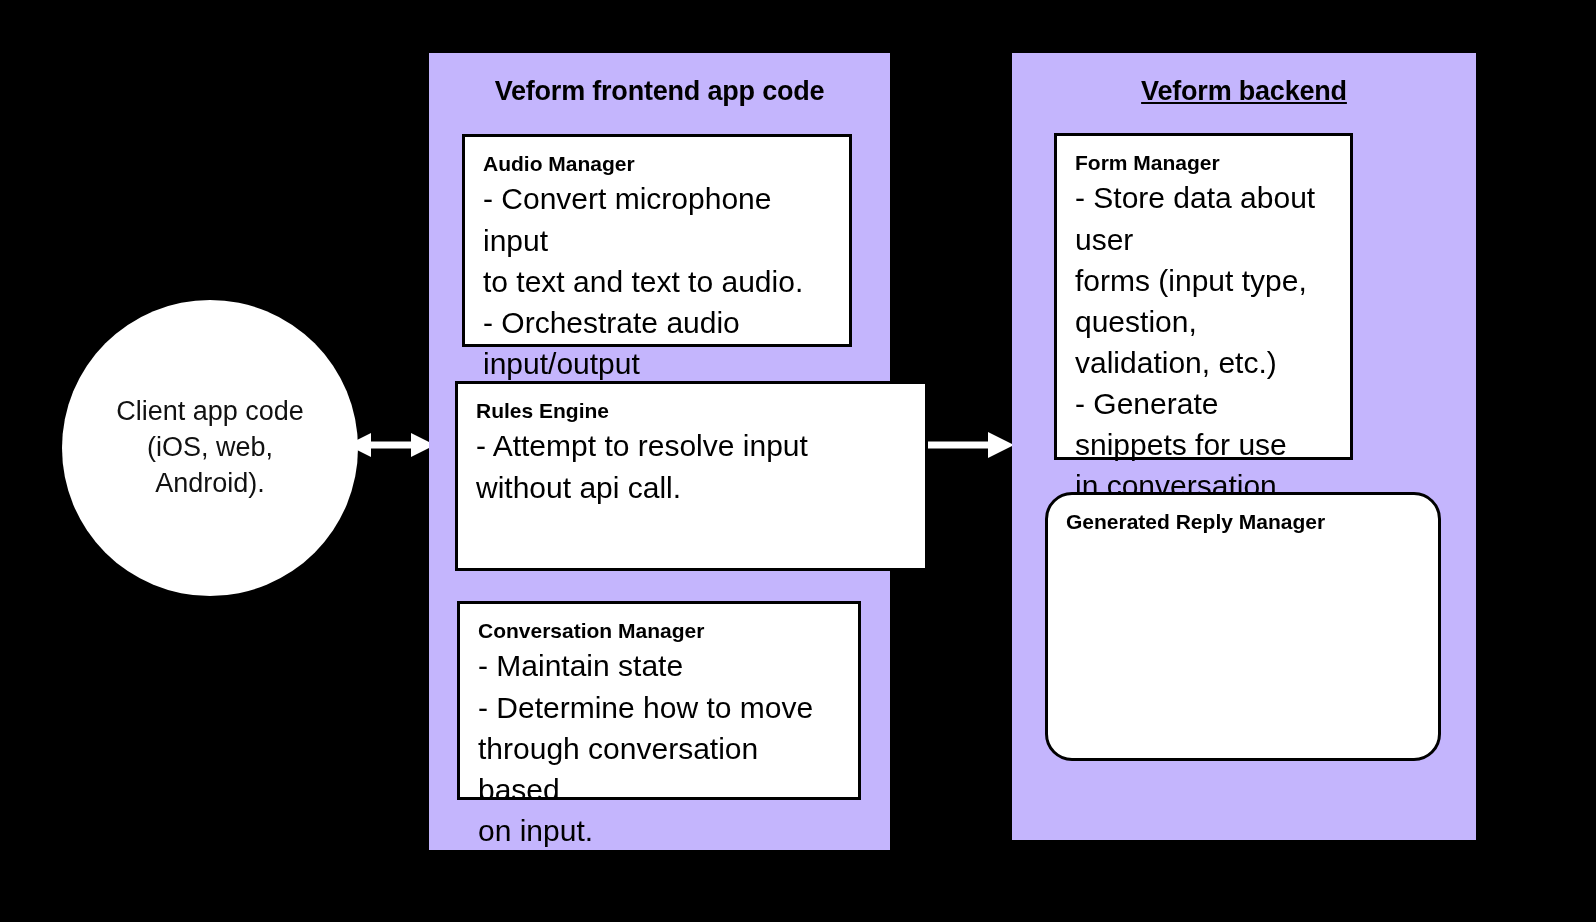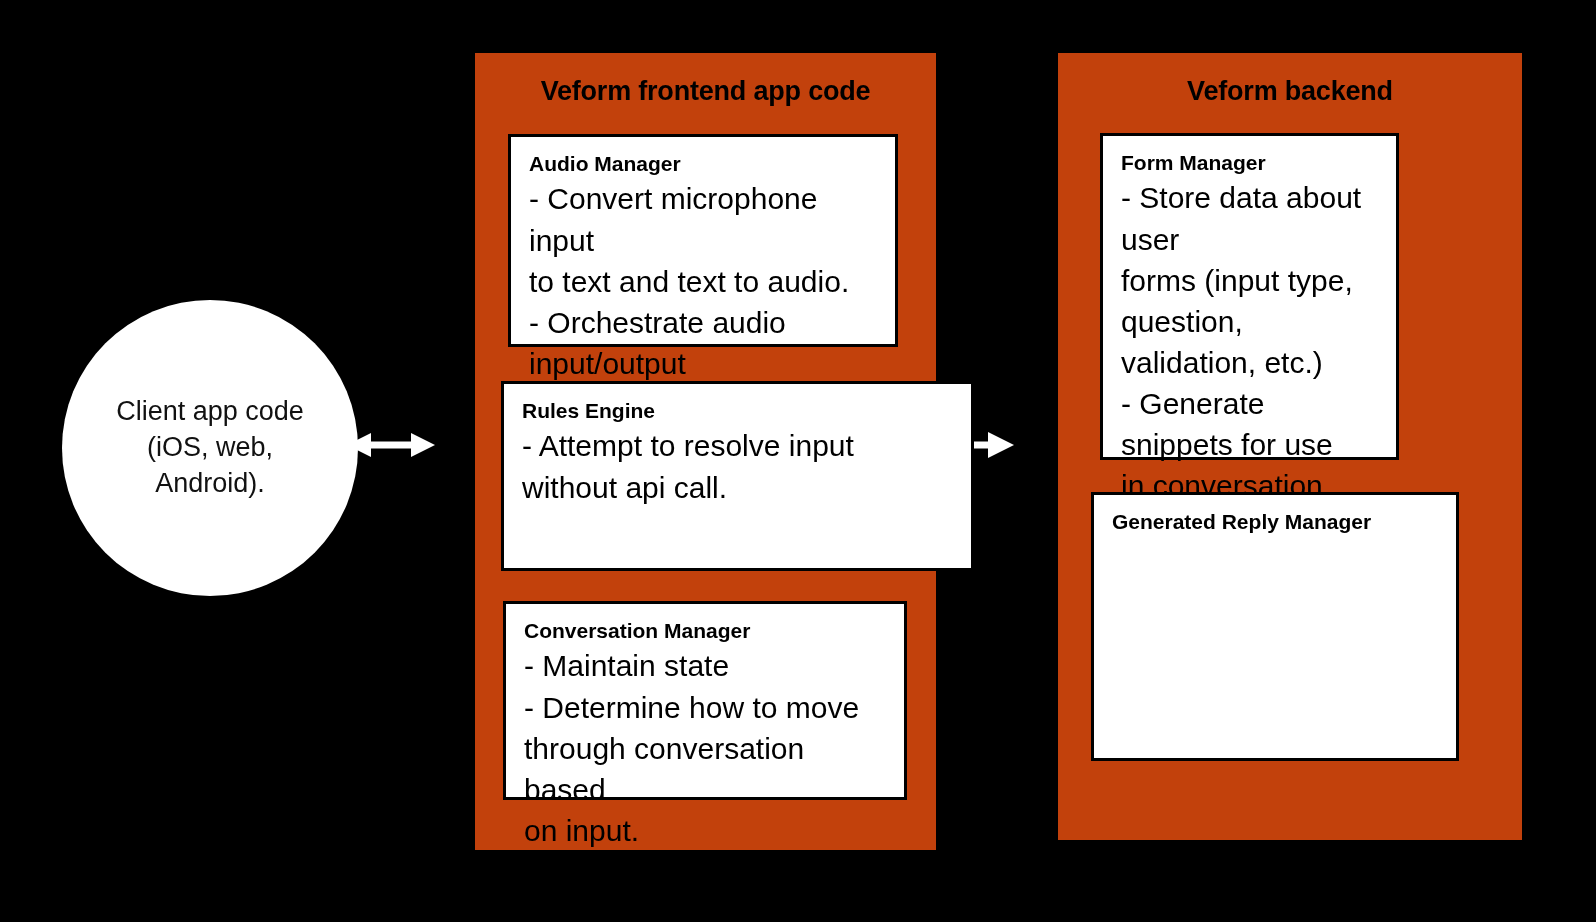--- a/index.html
+++ b/index.html
@@ -15,23 +15,23 @@
   }
   .circle-text{font-size:27px;line-height:1.33;color:#111;white-space:pre-line;}
 
   
   .arrow{position:absolute;height:34px;display:flex;align-items:center;}
   .arrow svg{display:block;}
   .arrow-left-conn{left:347px;top:428px;width:88px;}
   .arrow-right-conn{left:888px;top:428px;width:126px;}
 
   
-  .panel{position:absolute;background:#c2410c;box-sizing:border-box;margin-left:46px;}
+  .panel{position:absolute;background:#c4b5fd;box-sizing:border-box;}
   .panel-frontend{left:429px;top:53px;width:461px;height:797px;}
-  .panel-backend{left:1012px;top:53px;width:464px;height:787px;}
+  .panel-backend{left:1012px;top:53px;width:464px;height:787px;text-decoration:underline;}
 
   .panel-title{
     text-align:center;font-size:27px;font-weight:bold;color:#000;
     letter-spacing:-0.2px;
   }
   .panel-frontend .panel-title{margin-top:23px;}
   .panel-backend .panel-title{margin-top:23px;}
 
   
   .box{
@@ -41,21 +41,21 @@
   .box-title{font-size:21px;font-weight:bold;line-height:1.26;margin-bottom:1px;}
   .box-lines{font-size:30px;line-height:1.37;white-space:pre-line;}
 
   
   .box-audio{left:33px;top:81px;width:390px;height:213px;}
   .box-rules{left:26px;top:328px;width:473px;height:190px;}
   .box-conv{left:28px;top:548px;width:404px;height:199px;}
 
   
   .box-form{left:42px;top:80px;width:299px;height:327px;}
-  .box-reply{left:33px;top:439px;width:368px;height:269px;}
+  .box-reply{left:33px;top:439px;width:396px;height:269px;border-radius:27px;}
 </style>
 </head>
 <body>
 
 <div class="stage">
 
   <div class="circle">
     <div class="circle-text">Client app code
 (iOS, web,
 Android).</div>

